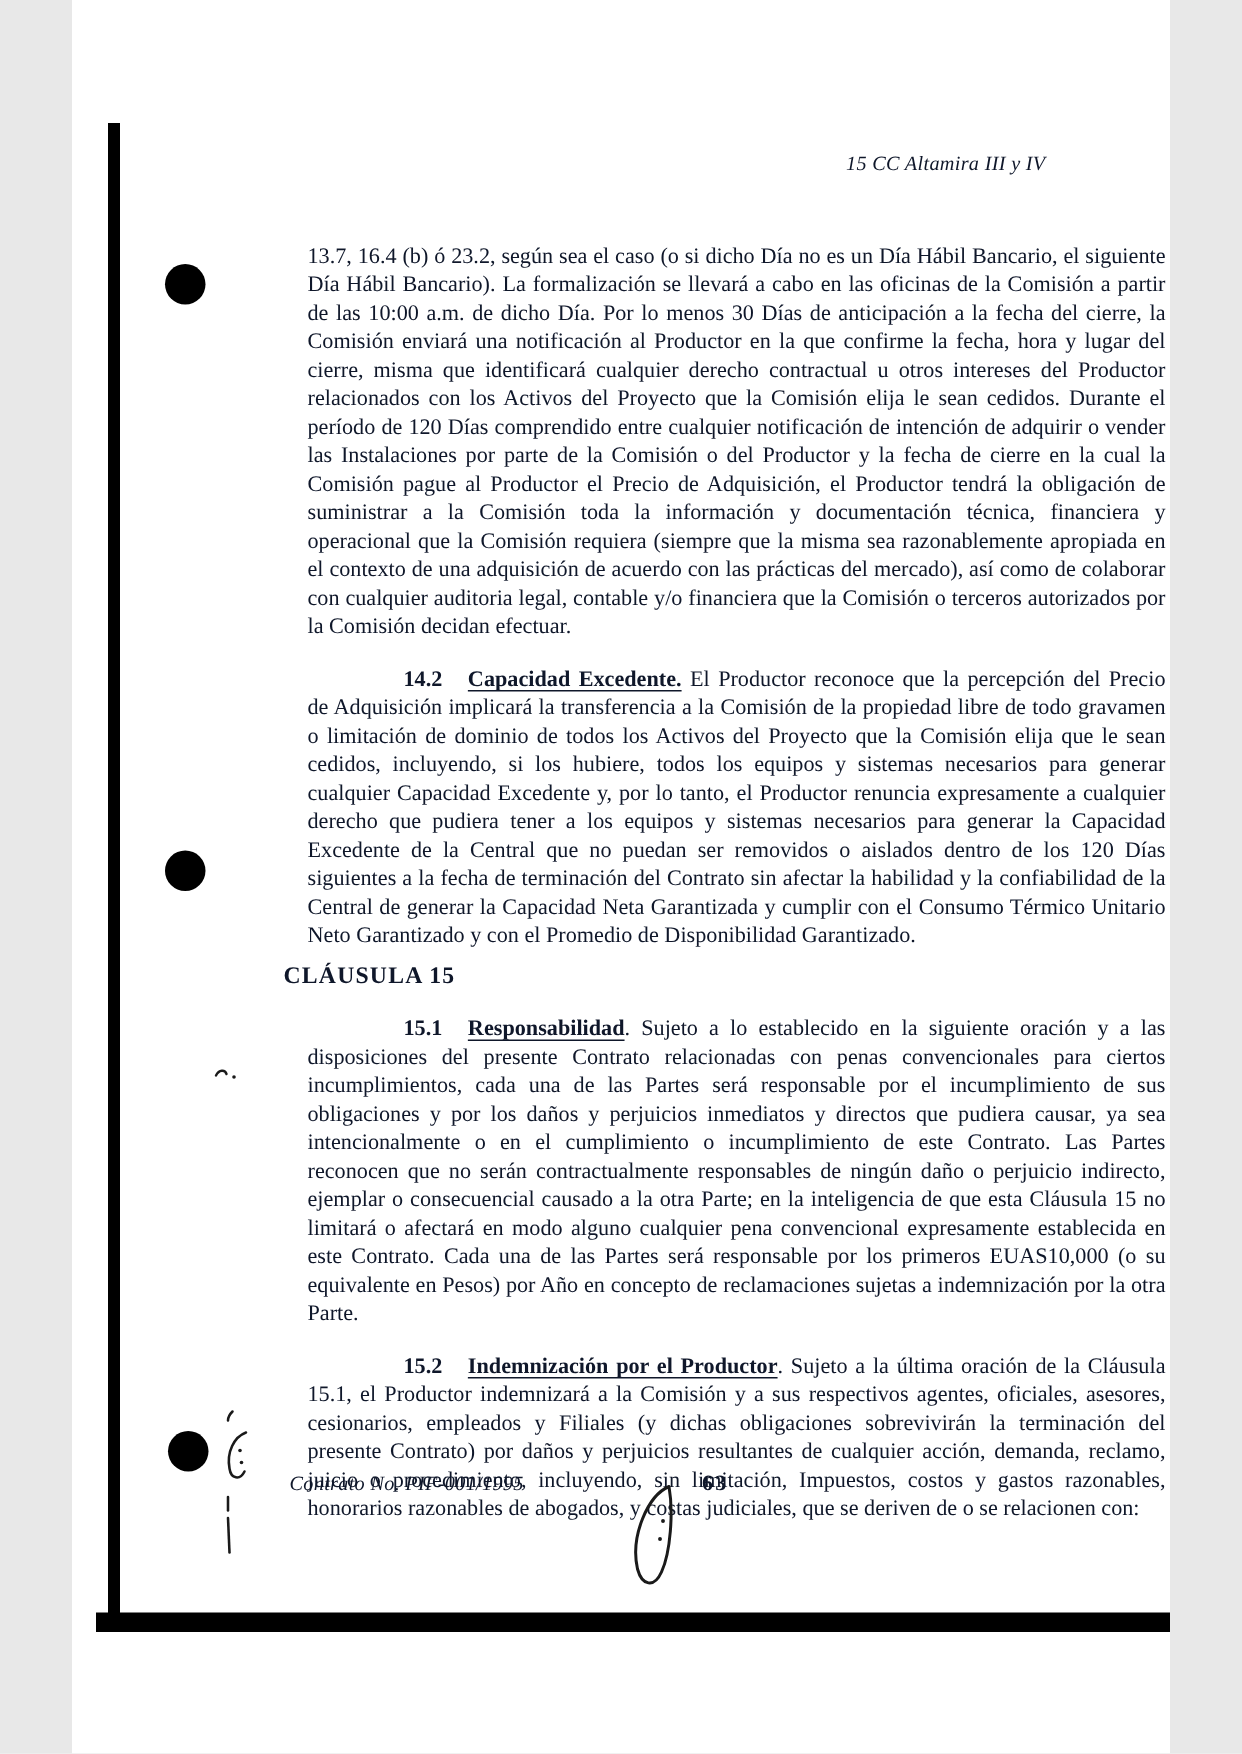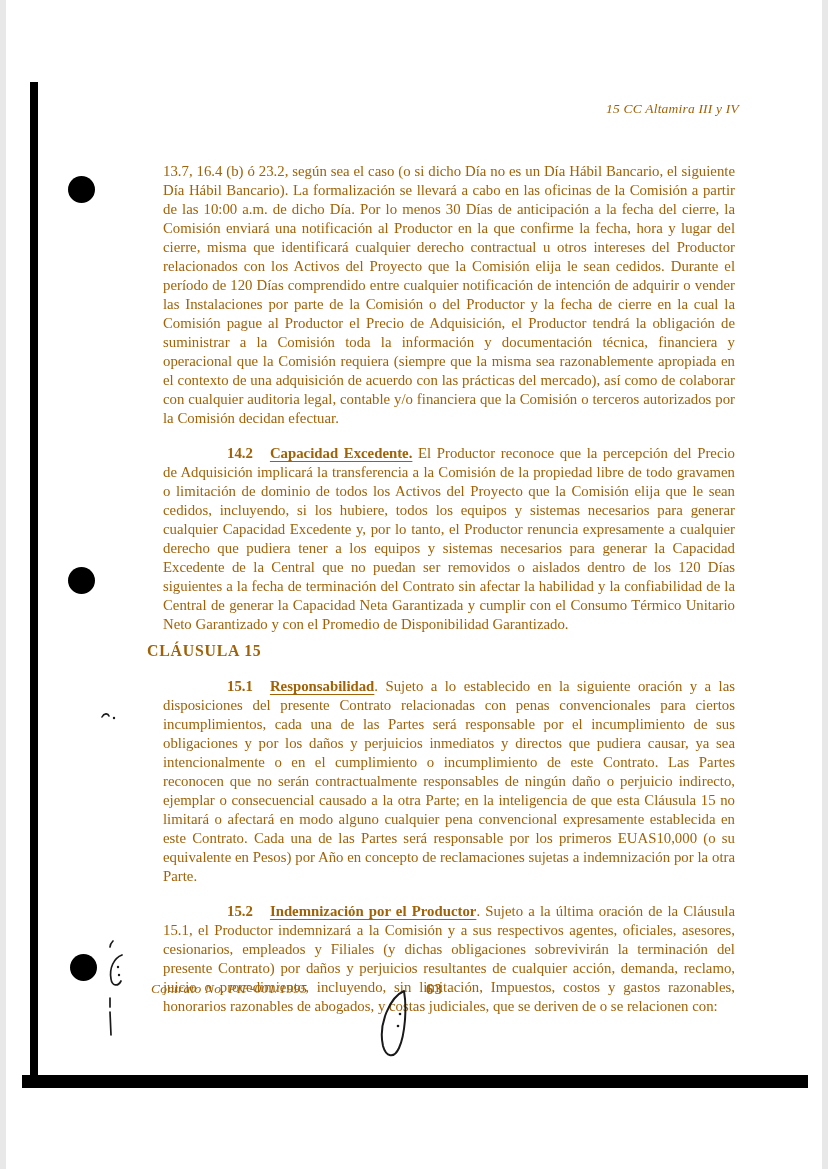--- a/index.html
+++ b/index.html
@@ -1,19 +1,19 @@
 <!DOCTYPE html>
 <html><head>
 <meta charset="utf-8">
 <style>
   html,body { margin:0; padding:0; background:#e8e8e8; }
   .page {
-    position:relative; width:816px; height:1169px; margin:0 auto;
+    position:relative; width:732px; height:1169px; margin:0 auto;
     background:#ffffff; overflow:hidden;
-    font-family:"Liberation Serif","DejaVu Serif",serif; color:#a16207;
+    font-family:"Liberation Serif","DejaVu Serif",serif; color:#0f172a;
   }
   
   .bar-left   { position:absolute; left:24px; top:82px;  width:8px;  height:1006px; background:#000; }
   .bar-bottom { position:absolute; left:16px; top:1075px; width:786px; height:13px; background:#000; }
   .hole { position:absolute; width:27px; height:27px; border-radius:50%; background:#000; }
   .hole-1 { left:62px; top:176px; }
   .hole-2 { left:62px; top:567px; }
   .hole-3 { left:64px; top:954px; }
 
   .header-right {

